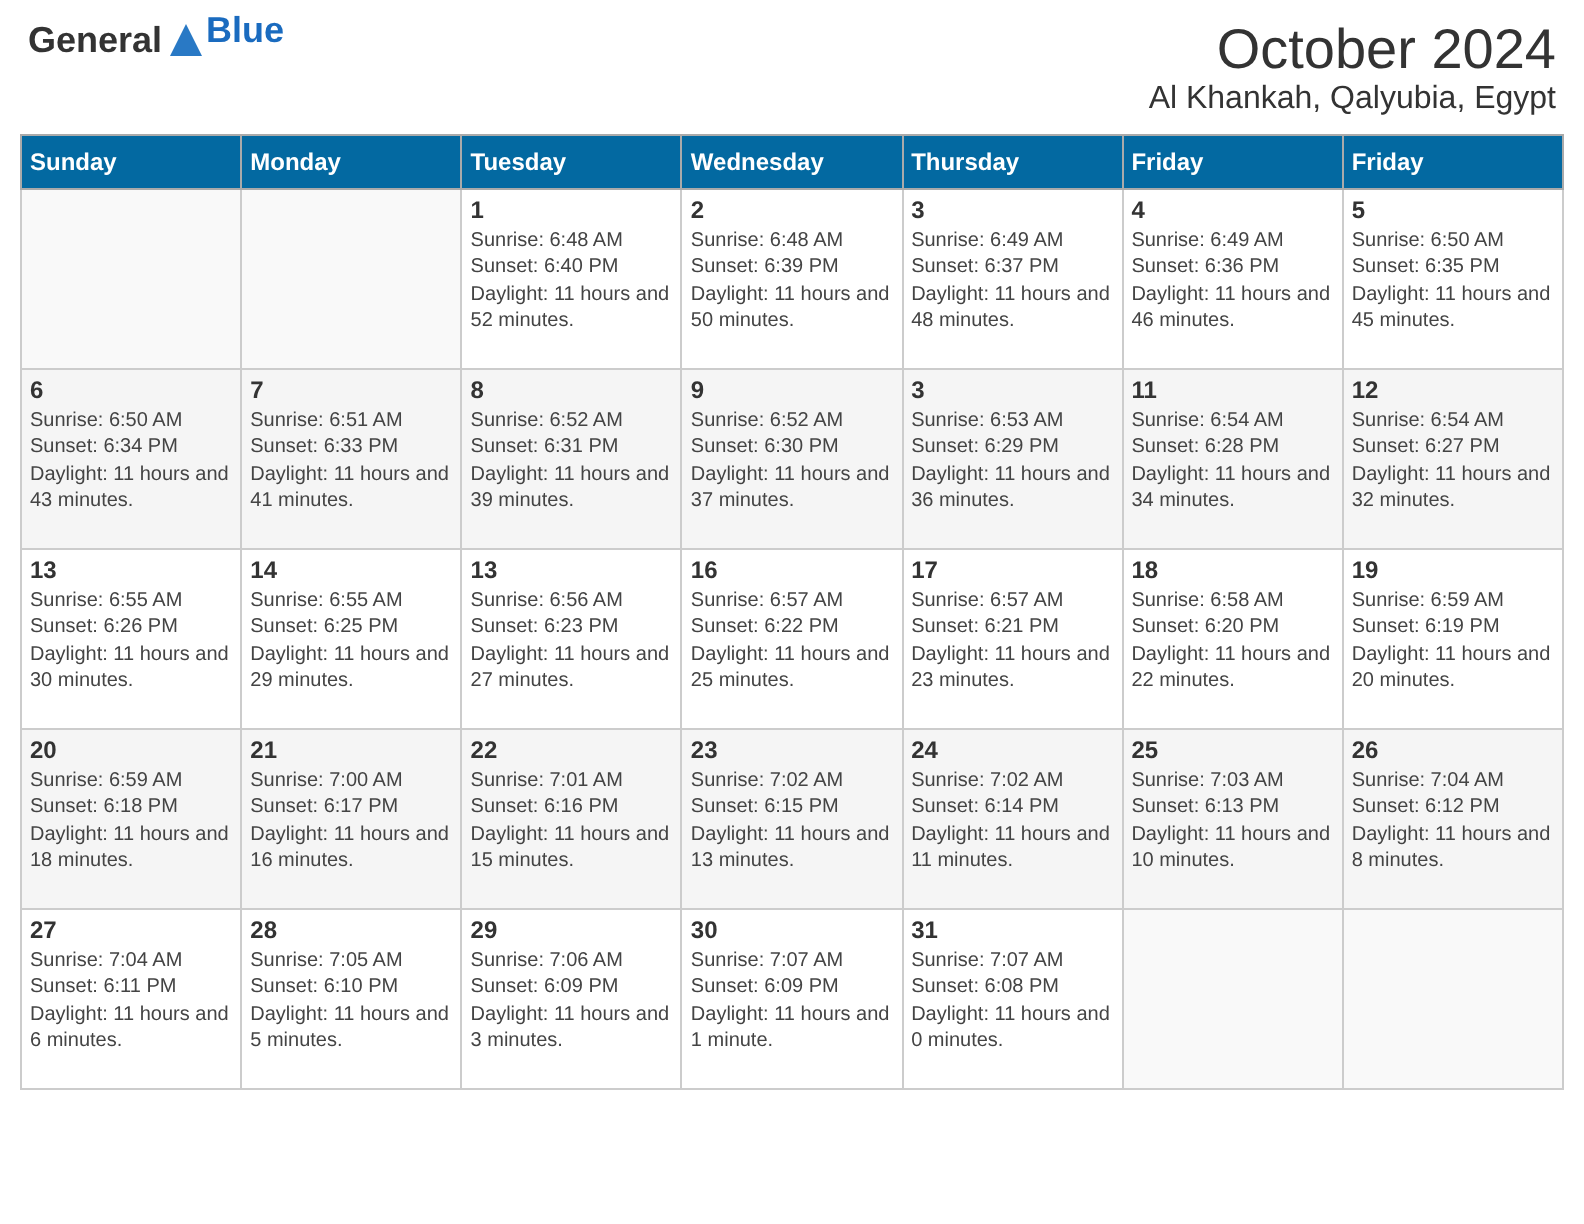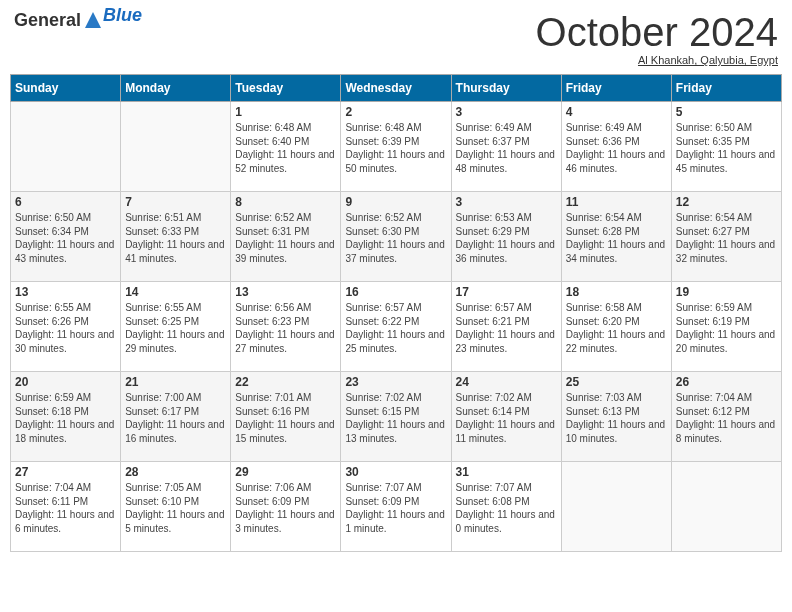--- a/index.html
+++ b/index.html
@@ -24,36 +24,34 @@
     }
     .logo-text-general {
       font-size: 18px;
       font-weight: bold;
       color: #333;
     }
     .logo-text-blue {
       font-size: 18px;
       font-weight: bold;
       color: #1a6bbf;
-      font-style: italic;
     }
     .title-block {
       text-align: right;
     }
     .month-title {
-      font-size: 40px;
+      font-size: 28px;
       font-weight: normal;
       color: #333;
       line-height: 1.1;
       text-align: right;
     }
     .location-title {
-      font-size: 11px;
+      font-size: 16px;
       color: #333;
-      text-decoration: underline;
     }
     table {
       width: 100%;
       border-collapse: collapse;
       table-layout: fixed;
     }
     thead tr th {
       background-color: #0369a1;
       color: #fff;
       font-size: 12px;

